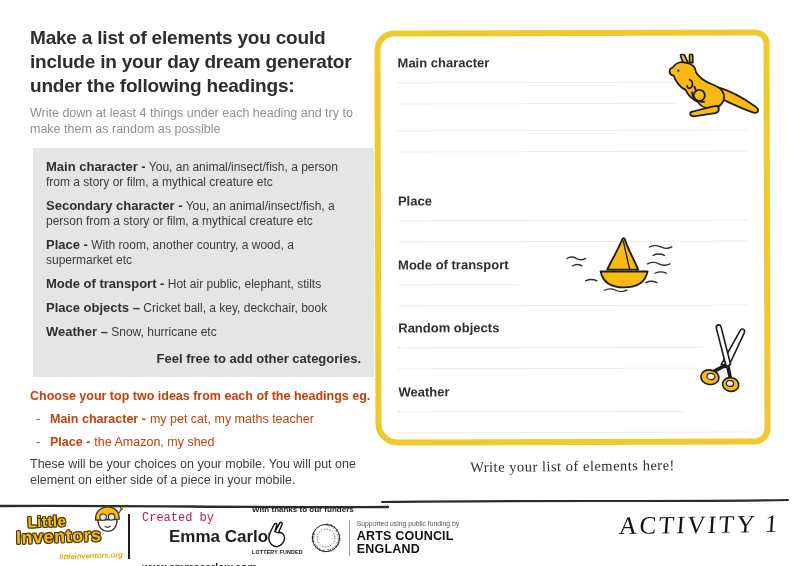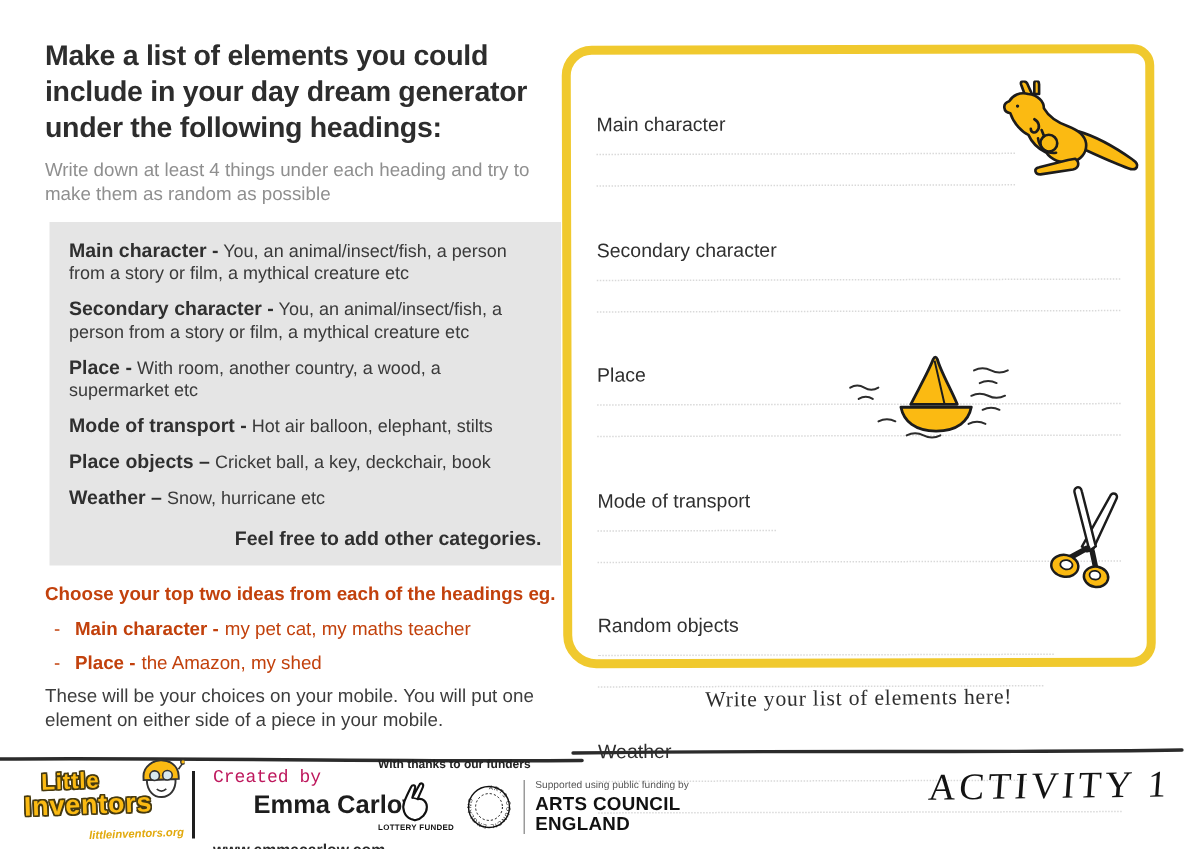--- a/index.html
+++ b/index.html
@@ -20,21 +20,21 @@
   .example { display:flex; margin-top:9px; font-size:12.5px; line-height:14px; }
   .example .dash { width:14px; margin-left:6px; }
   .example .b { font-weight:bold; margin-right:4px; white-space:nowrap; }
   .note { position:absolute; left:30px; top:456px; width:338px; font-size:12.5px; line-height:16px; color:#3d3d3d; }
 
   
   .panel { position:absolute; left:375px; top:30px; width:395px; height:415px; background:#fff;
            border:6px solid #F0C92E; border-radius:20px 14px 16px 22px; transform:rotate(-0.15deg);
            padding:19px 17px 0 17px; }
   .ws-row { position:relative; height:63.5px; }
-  .ws-label { font-size:13px; font-weight:normal; color:#2f2f2f; height:16px;margin-top:20px; }
+  .ws-label { font-size:13px; font-weight:bold; color:#2f2f2f; height:16px; }
   .ws-line { border-bottom:1.5px dotted #d9d9d9; height:0; }
   .l1 { margin-top:11px; } .l2 { margin-top:20px; }
   .w100{width:100%} .w87{width:87%} .w85{width:85%} .w82{width:82%} .w80{width:80%} .w34{width:34%}
   .illus { position:absolute; }
   .illus-kangaroo { right:2px; top:18px; width:96px; height:74px; }
   .illus-boat { left:182px; top:198px; width:122px; height:62px; }
   .illus-scissors { right:0px; top:286px; width:78px; height:78px; }
 
   .caption { position:absolute; left:375px; top:458px; width:395px; text-align:center;
              font-family:cursive; font-size:14.5px; color:#2e2e2e; letter-spacing:0.5px; transform:rotate(-0.6deg); }
@@ -83,21 +83,21 @@
   </div>
   <div class="subtitle">
     <div>Write down at least 4 things under each heading and try to</div>
     <div>make them as random as possible</div>
   </div>
 
   <div class="cream-box">
     <p class="cat"><span class="b">Main character -</span> <span>You, an animal/insect/fish, a person from a story or film, a mythical creature etc</span></p>
     <p class="cat"><span class="b">Secondary character -</span> <span>You, an animal/insect/fish, a person from a story or film, a mythical creature etc</span></p>
     <p class="cat"><span class="b">Place -</span> <span>With room, another country, a wood, a supermarket etc</span></p>
-    <p class="cat"><span class="b">Mode of transport -</span> <span>Hot air balloon, elephant, stilts</span></p>
+    <p class="cat"><span class="b">Mode of transport -</span> <span>Hot air public, elephant, stilts</span></p>
     <p class="cat"><span class="b">Place objects –</span> <span>Cricket ball, a key, deckchair, book</span></p>
     <p class="cat"><span class="b">Weather –</span> <span>Snow, hurricane etc</span></p>
     <div class="cat-footer">Feel free to add other categories.</div>
   </div>
 
   <div class="choose">
     <div class="choose-heading">Choose your top two ideas from each of the headings eg.</div>
     <div class="example">
       <span class="dash">-</span>
       <span class="b">Main character -</span>
@@ -112,21 +112,20 @@
   <div class="note">These will be your choices on your mobile. You will put one element on either side of a piece in your mobile.</div>
 
   <div class="panel">
 
     <div class="ws-row">
       <div class="ws-label">Main character</div>
       <div class="ws-line l1 w80"></div>
       <div class="ws-line l2 w80"></div>
     </div>
     <div class="ws-row">
-      <div class="ws-label">Secondary character</div>
       <div class="ws-line l1 w100"></div>
       <div class="ws-line l2 w100"></div>
     </div>
     <div class="ws-row">
       <div class="ws-label">Place</div>
       <div class="ws-line l1 w100"></div>
       <div class="ws-line l2 w100"></div>
     </div>
     <div class="ws-row">
       <div class="ws-label">Mode of transport</div>

